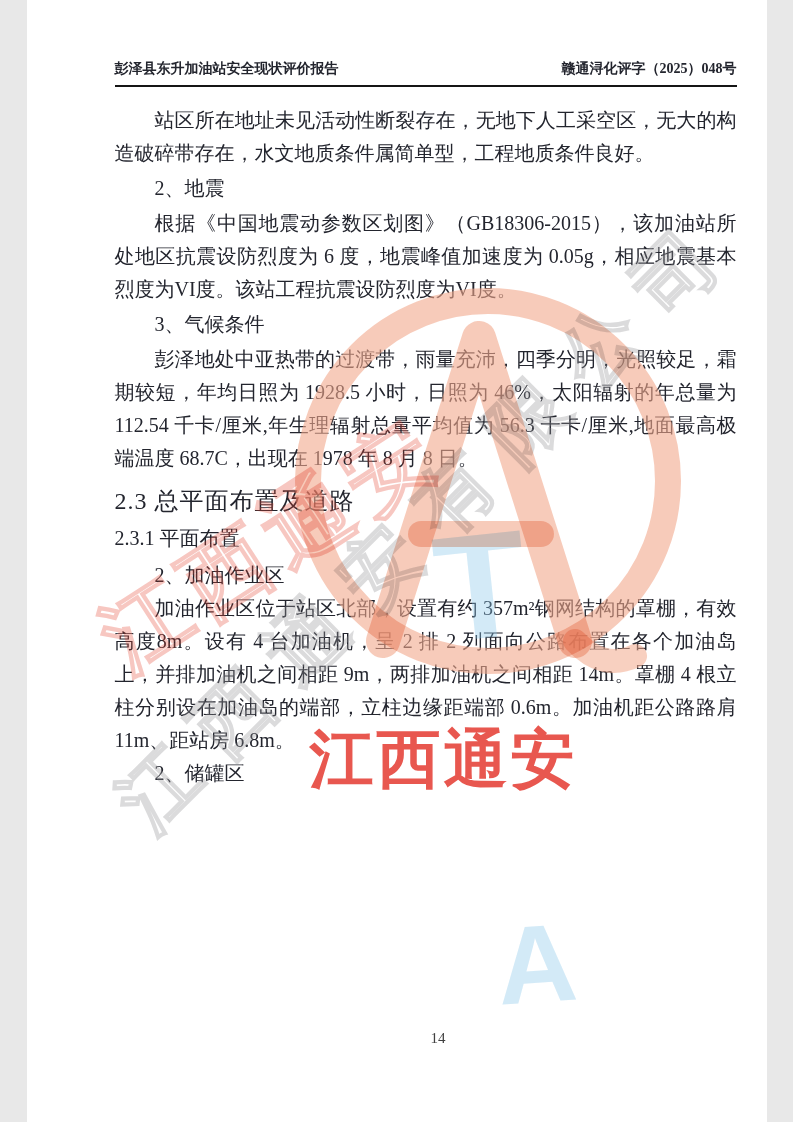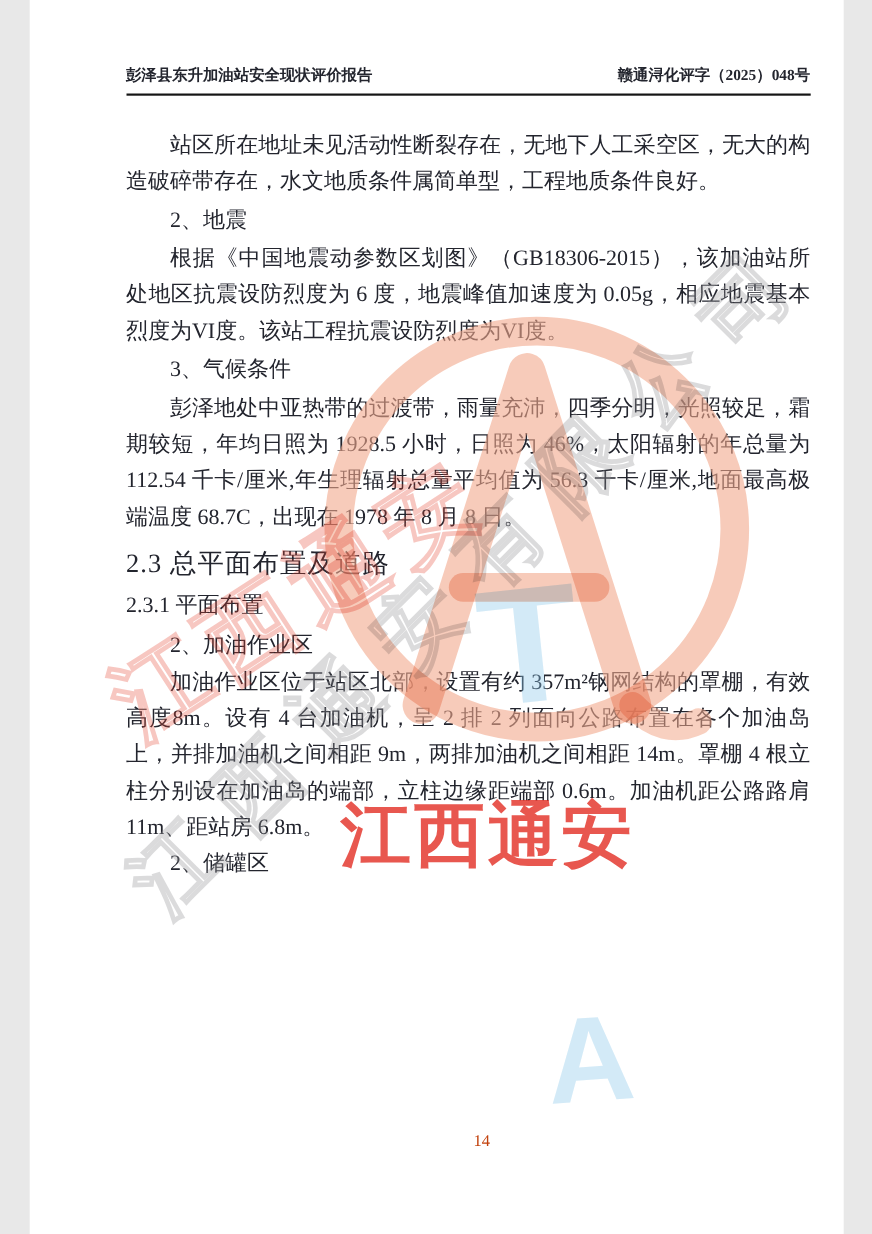--- a/index.html
+++ b/index.html
@@ -15,37 +15,37 @@
   
   .header{
     position:absolute;left:88px;top:60px;width:622px;
     display:flex;justify-content:space-between;align-items:flex-end;
     font-size:14px;font-weight:bold;
     padding-bottom:7px;
     border-bottom:2.5px solid #151515;
   }
   
   .content{
-    position:absolute;left:88px;top:116px;width:622px;
+    position:absolute;left:88px;top:104px;width:622px;
     font-size:20px;line-height:33px;
     text-align:justify;
     z-index:2;
   }
   .para{margin:0;text-indent:2em;}
   .minor-heading{margin:2px 0;text-indent:2em;font-weight:normal;}
   .list-label{margin:0;text-indent:2em;}
   .section-heading{
     margin:10px 0 4px 0;
     font-weight:normal;font-size:24px;letter-spacing:1px;
   }
   .subsection-heading{margin:0 0 4px 0;font-weight:normal;font-size:20px;}
   
   .footer{
     position:absolute;left:404px;top:1030px;
-    font-size:15px;color:#c2410c;z-index:2;
+    font-size:15px;color:#404040;z-index:2;
   }
   
   .wm{position:absolute;inset:0;pointer-events:none;z-index:3;}
   .wm *{position:absolute;mix-blend-mode:multiply;}
   .wm-logo{left:256px;top:276px;}
   .wm-blue{
     font-family:"Liberation Sans","DejaVu Sans",sans-serif;
     font-weight:bold;color:rgba(140,200,235,0.38);
   }
   .wm-blue.t1{left:408px;top:500px;font-size:150px;transform:rotate(-6deg);}

